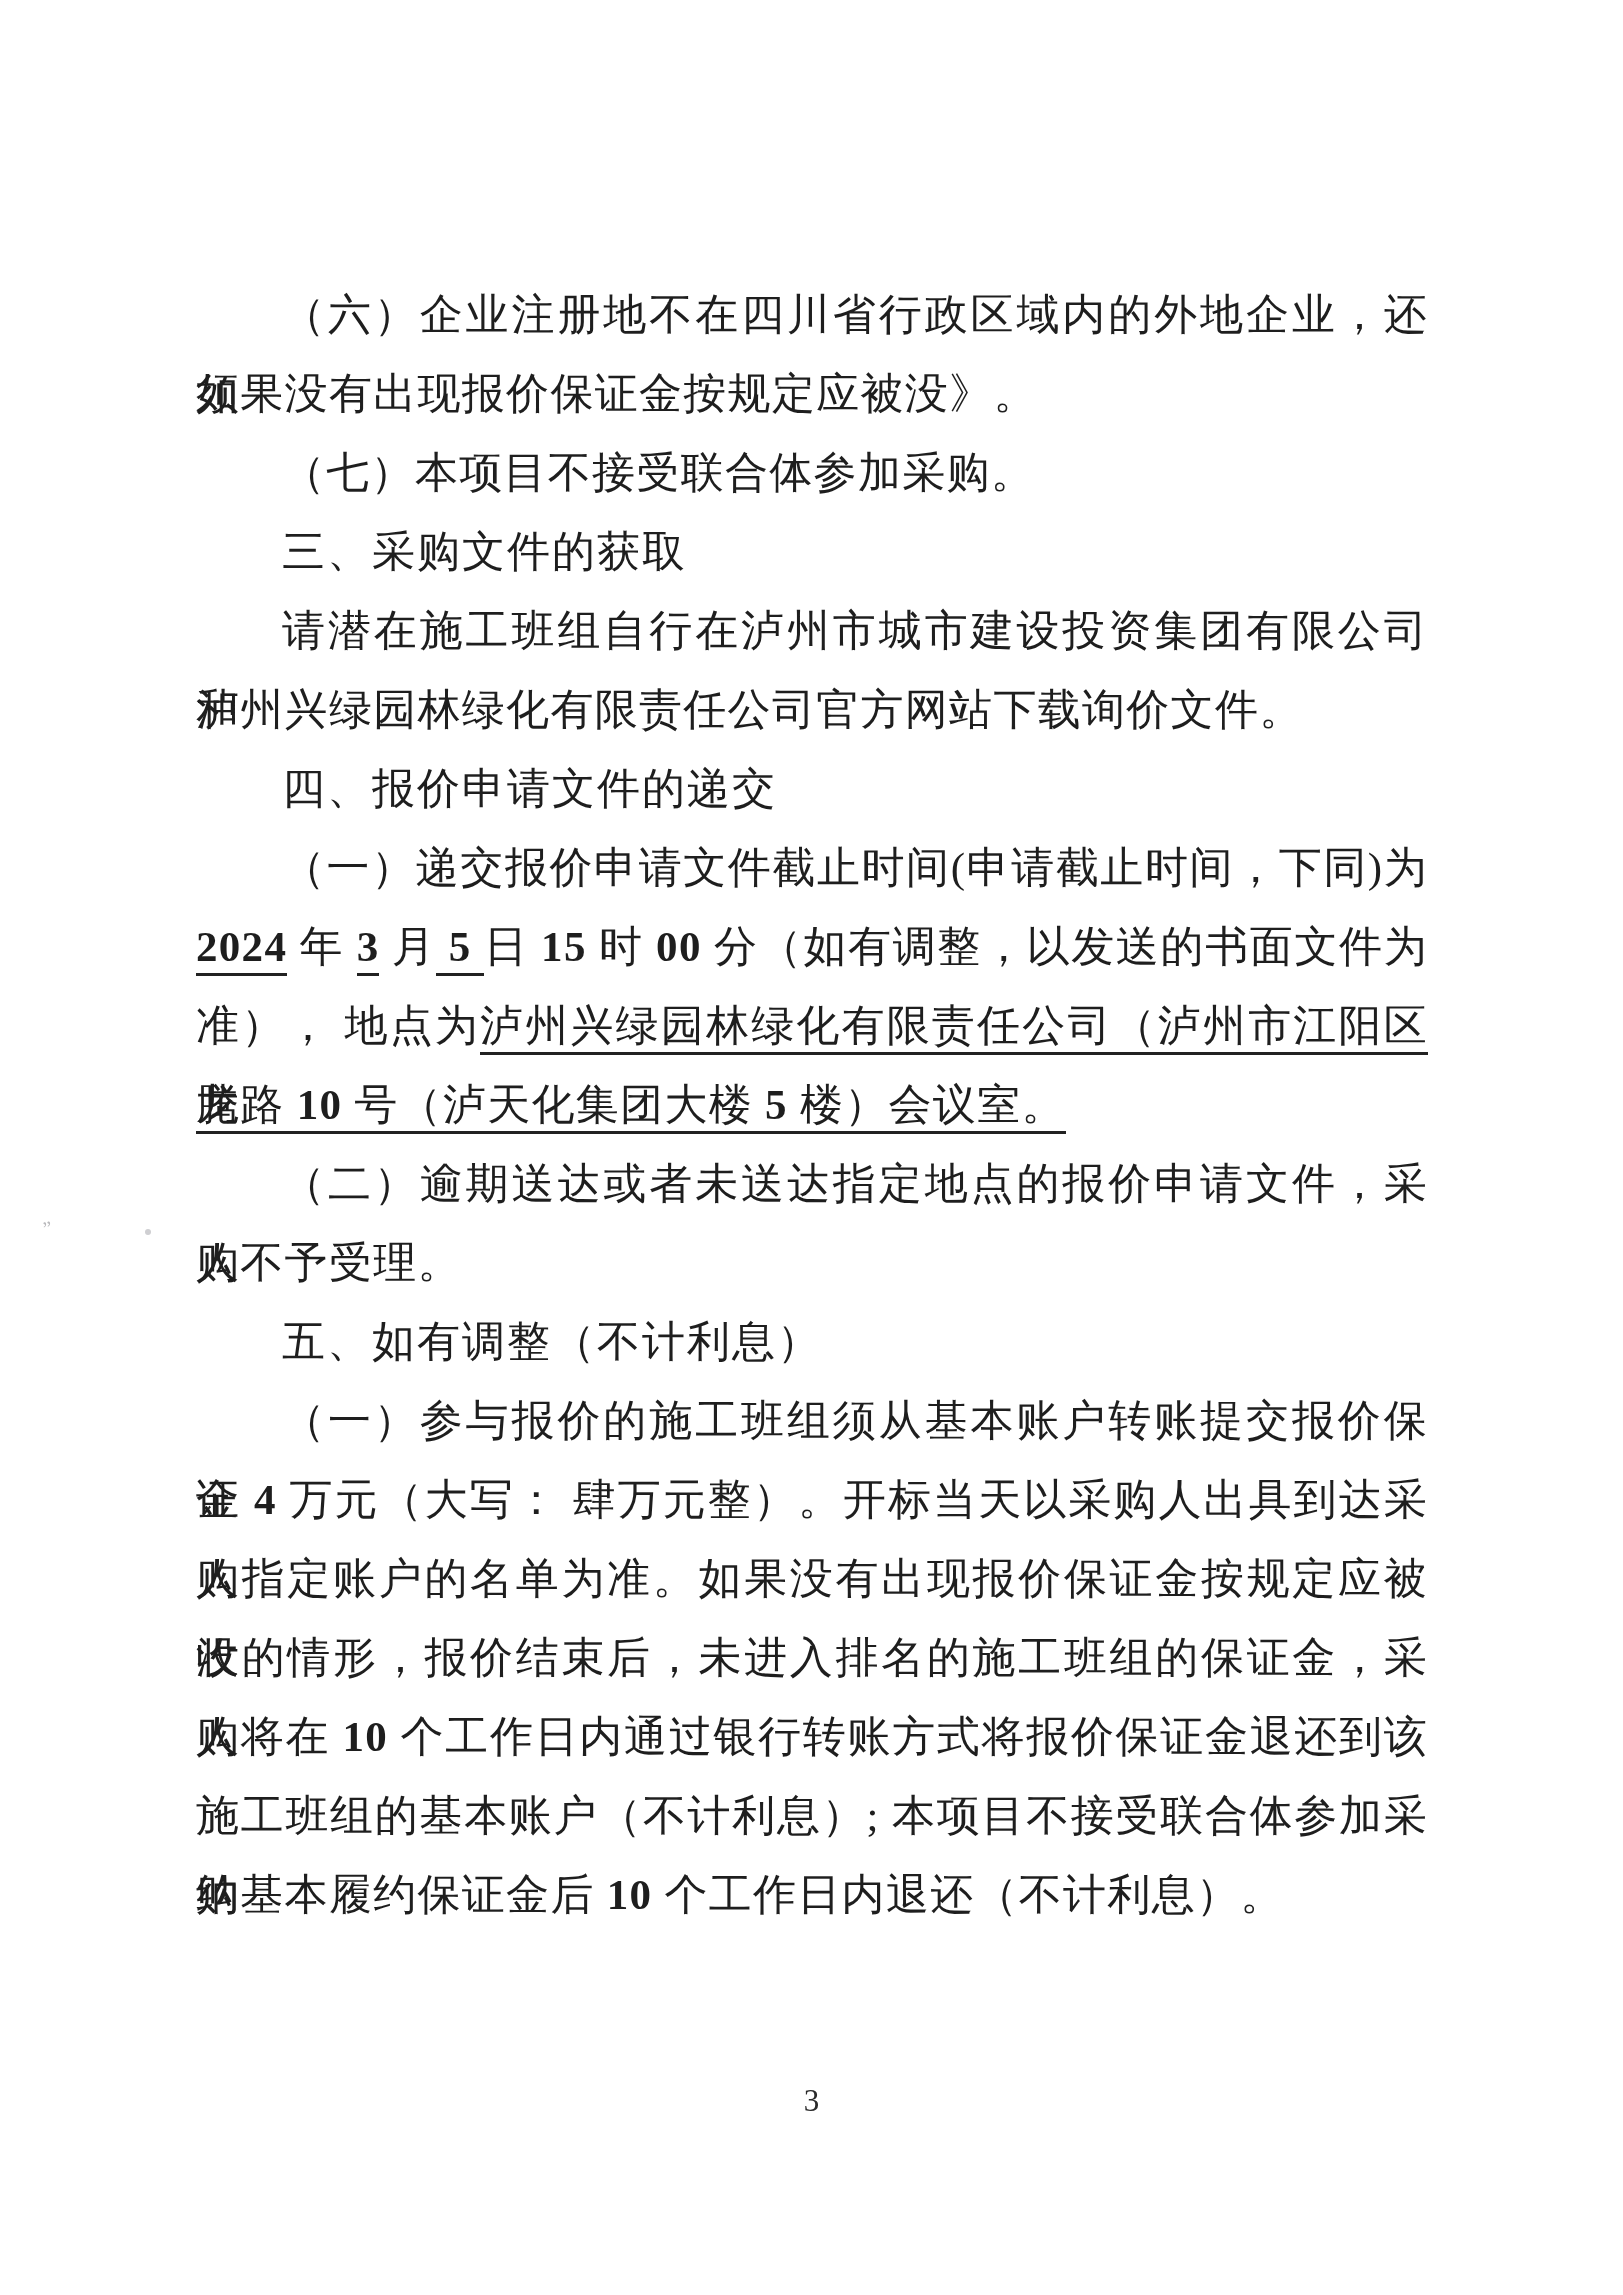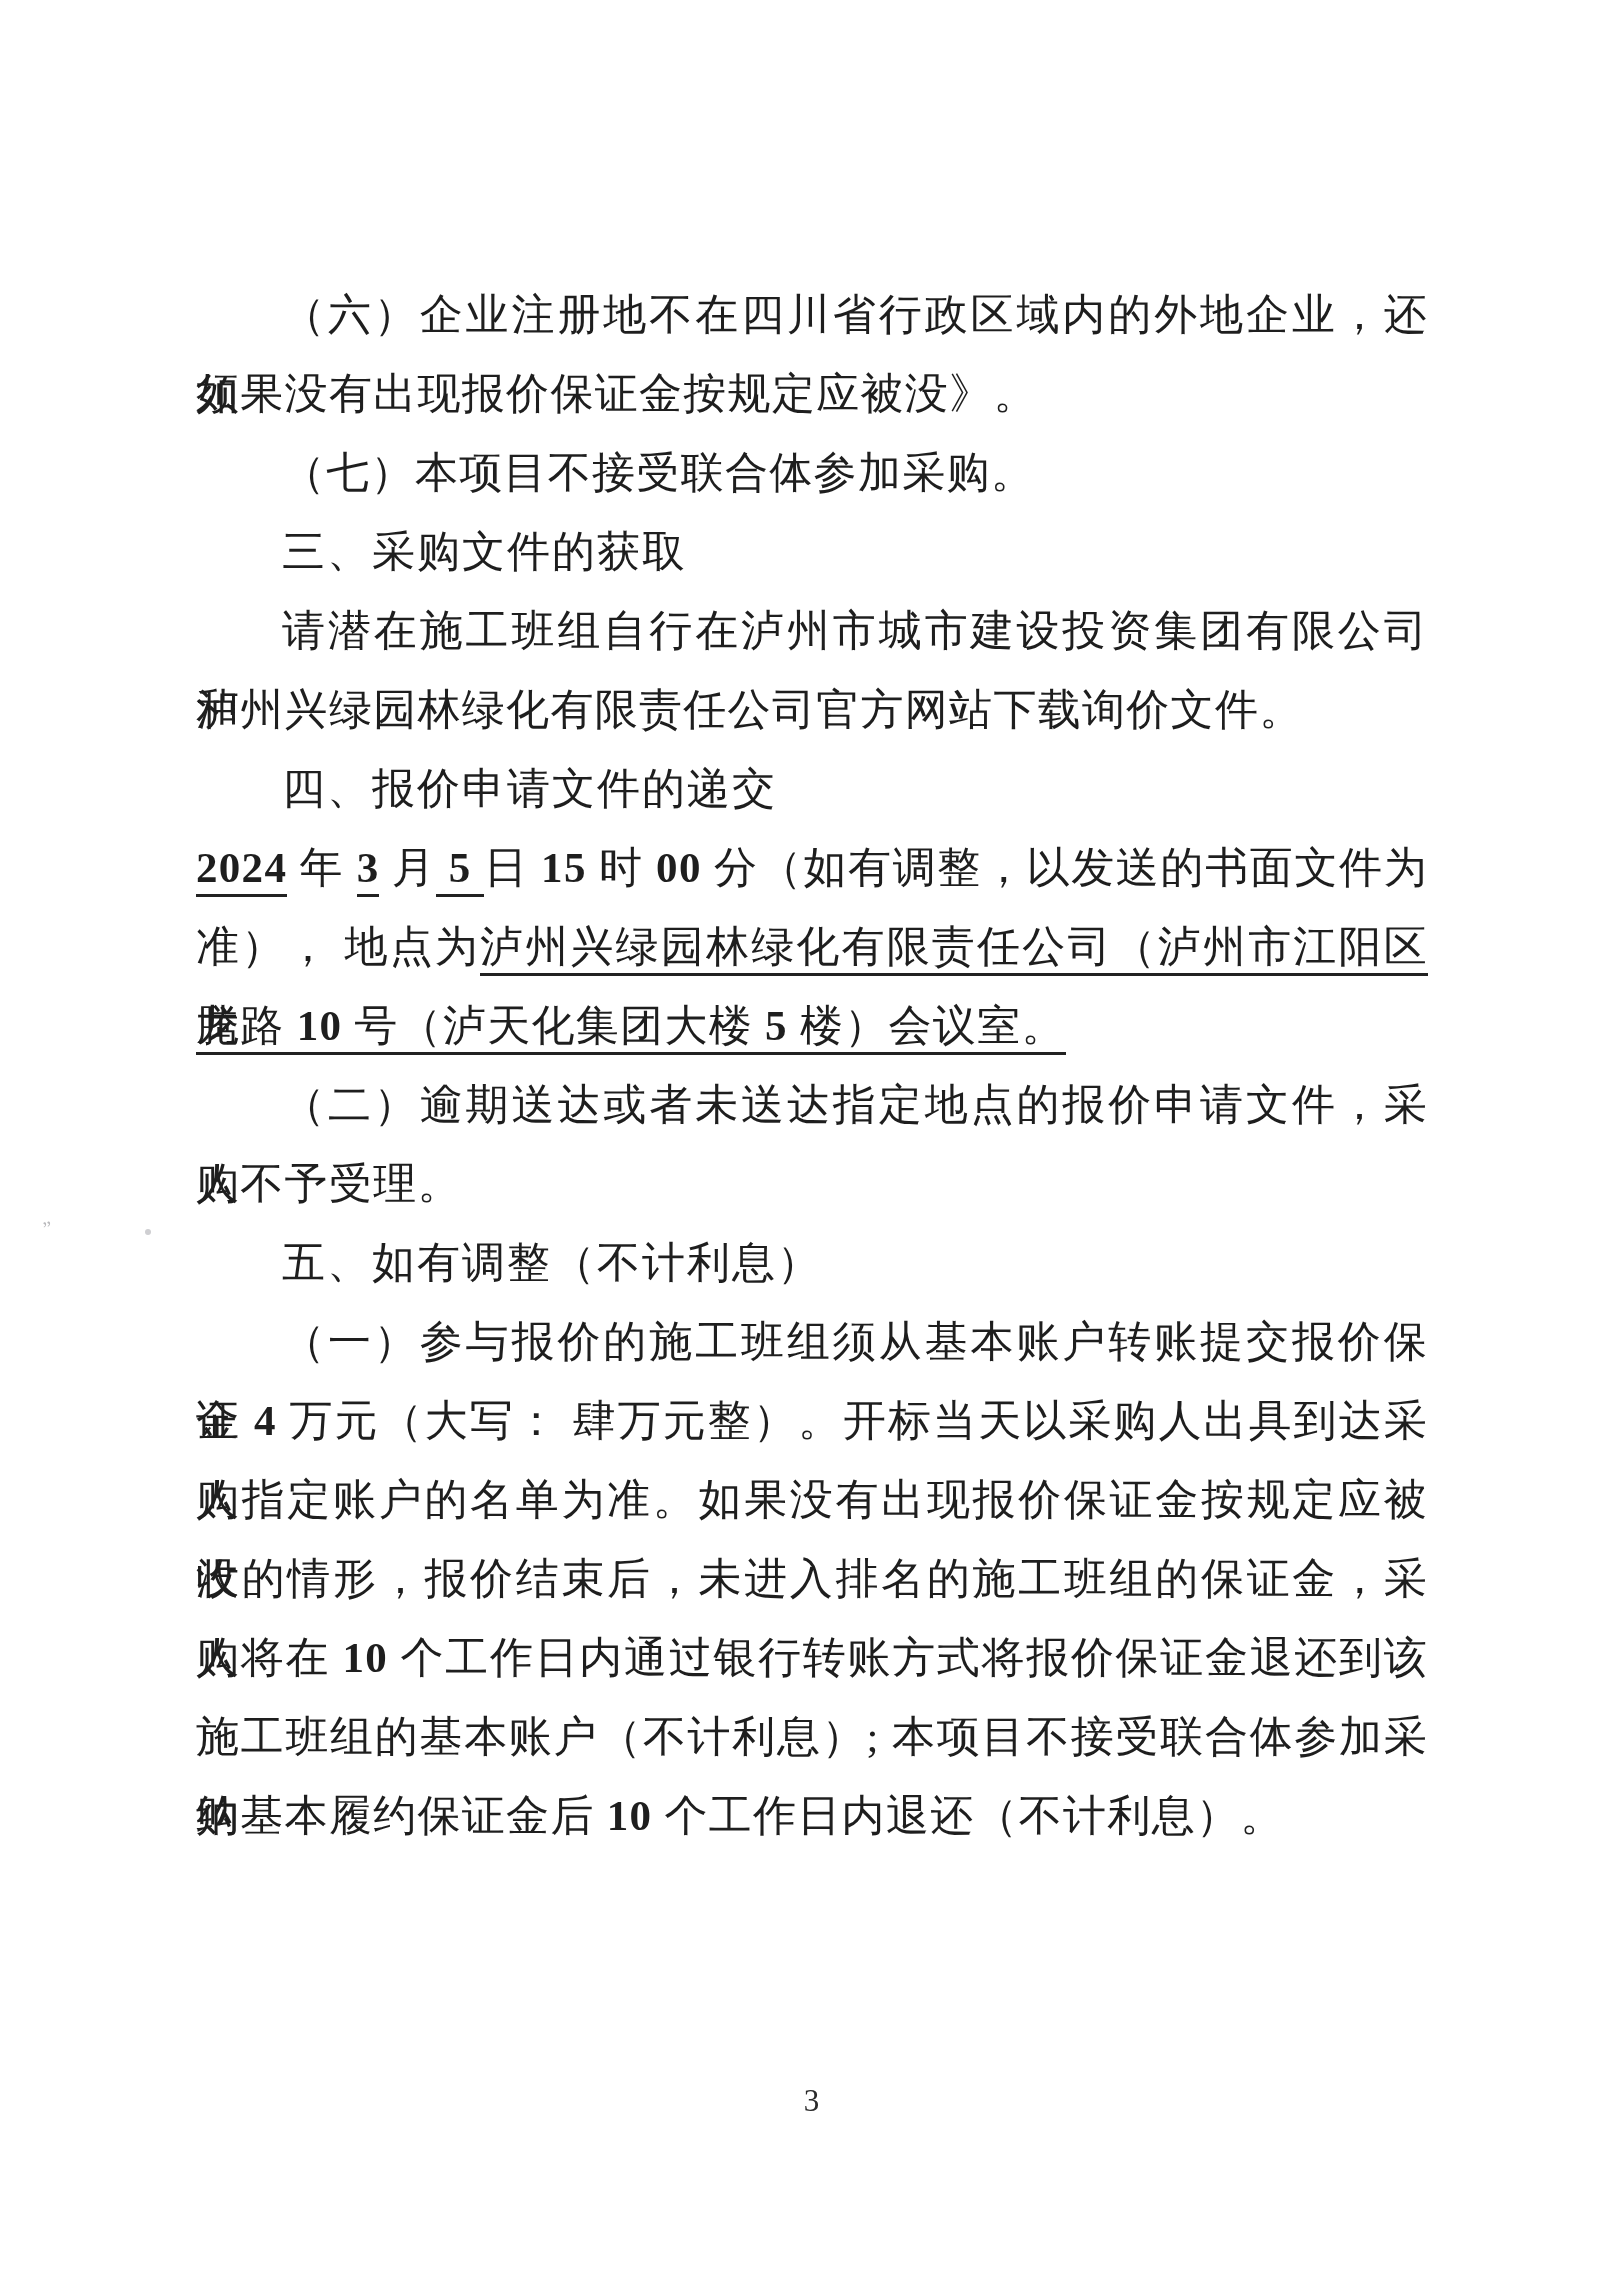--- a/index.html
+++ b/index.html
@@ -82,20 +82,21 @@
 
 <div class="page">
   <div class="content">
       <div class="line indent fill"><span>（六）企业注册地不在四川省行政区域内的外地企业，还须</span></div>
       <div class="line"><span>如果没有出现报价保证金按规定应被没》。</span></div>
       <div class="line indent"><span>（七）本项目不接受联合体参加采购。</span></div>
       <div class="line heading indent"><span>三、采购文件的获取</span></div>
       <div class="line indent fill"><span>请潜在施工班组自行在泸州市城市建设投资集团有限公司和</span></div>
       <div class="line"><span>泸州兴绿园林绿化有限责任公司官方网站下载询价文件。</span></div>
       <div class="line heading indent"><span>四、报价申请文件的递交</span></div>
+      <div class="line indent fill"><span>（一）递交报价申请文件截止时间(申请截止时间，下同)为</span></div>
       <div class="line fill"><span class="u num">2024</span><span> 年 </span><span class="u num">3</span><span> 月</span><span class="u num"> 5 </span><span>日 </span><span class="num">15</span><span> 时 </span><span class="num">00</span><span> 分（如有调整，以发送的书面文件为</span></div>
       <div class="line fill"><span>准）， 地点为</span><span class="u">泸州兴绿园林绿化有限责任公司（泸州市江阳区龙</span></div>
       <div class="line"><span class="u">腾路 </span><span class="u num">10</span><span class="u"> 号（泸天化集团大楼 </span><span class="u num">5</span><span class="u"> 楼）会议室。</span></div>
       <div class="line indent fill"><span>（二）逾期送达或者未送达指定地点的报价申请文件，采购</span></div>
       <div class="line"><span>人不予受理。</span></div>
       <div class="line heading indent"><span>五、如有调整（不计利息）</span></div>
       <div class="line indent fill"><span>（一）参与报价的施工班组须从基本账户转账提交报价保证</span></div>
       <div class="line fill"><span>金 </span><span class="num">4</span><span> 万元（大写： 肆万元整）。开标当天以采购人出具到达采购</span></div>
       <div class="line fill"><span>人指定账户的名单为准。如果没有出现报价保证金按规定应被没</span></div>
       <div class="line fill"><span>收的情形，报价结束后，未进入排名的施工班组的保证金，采购</span></div>

